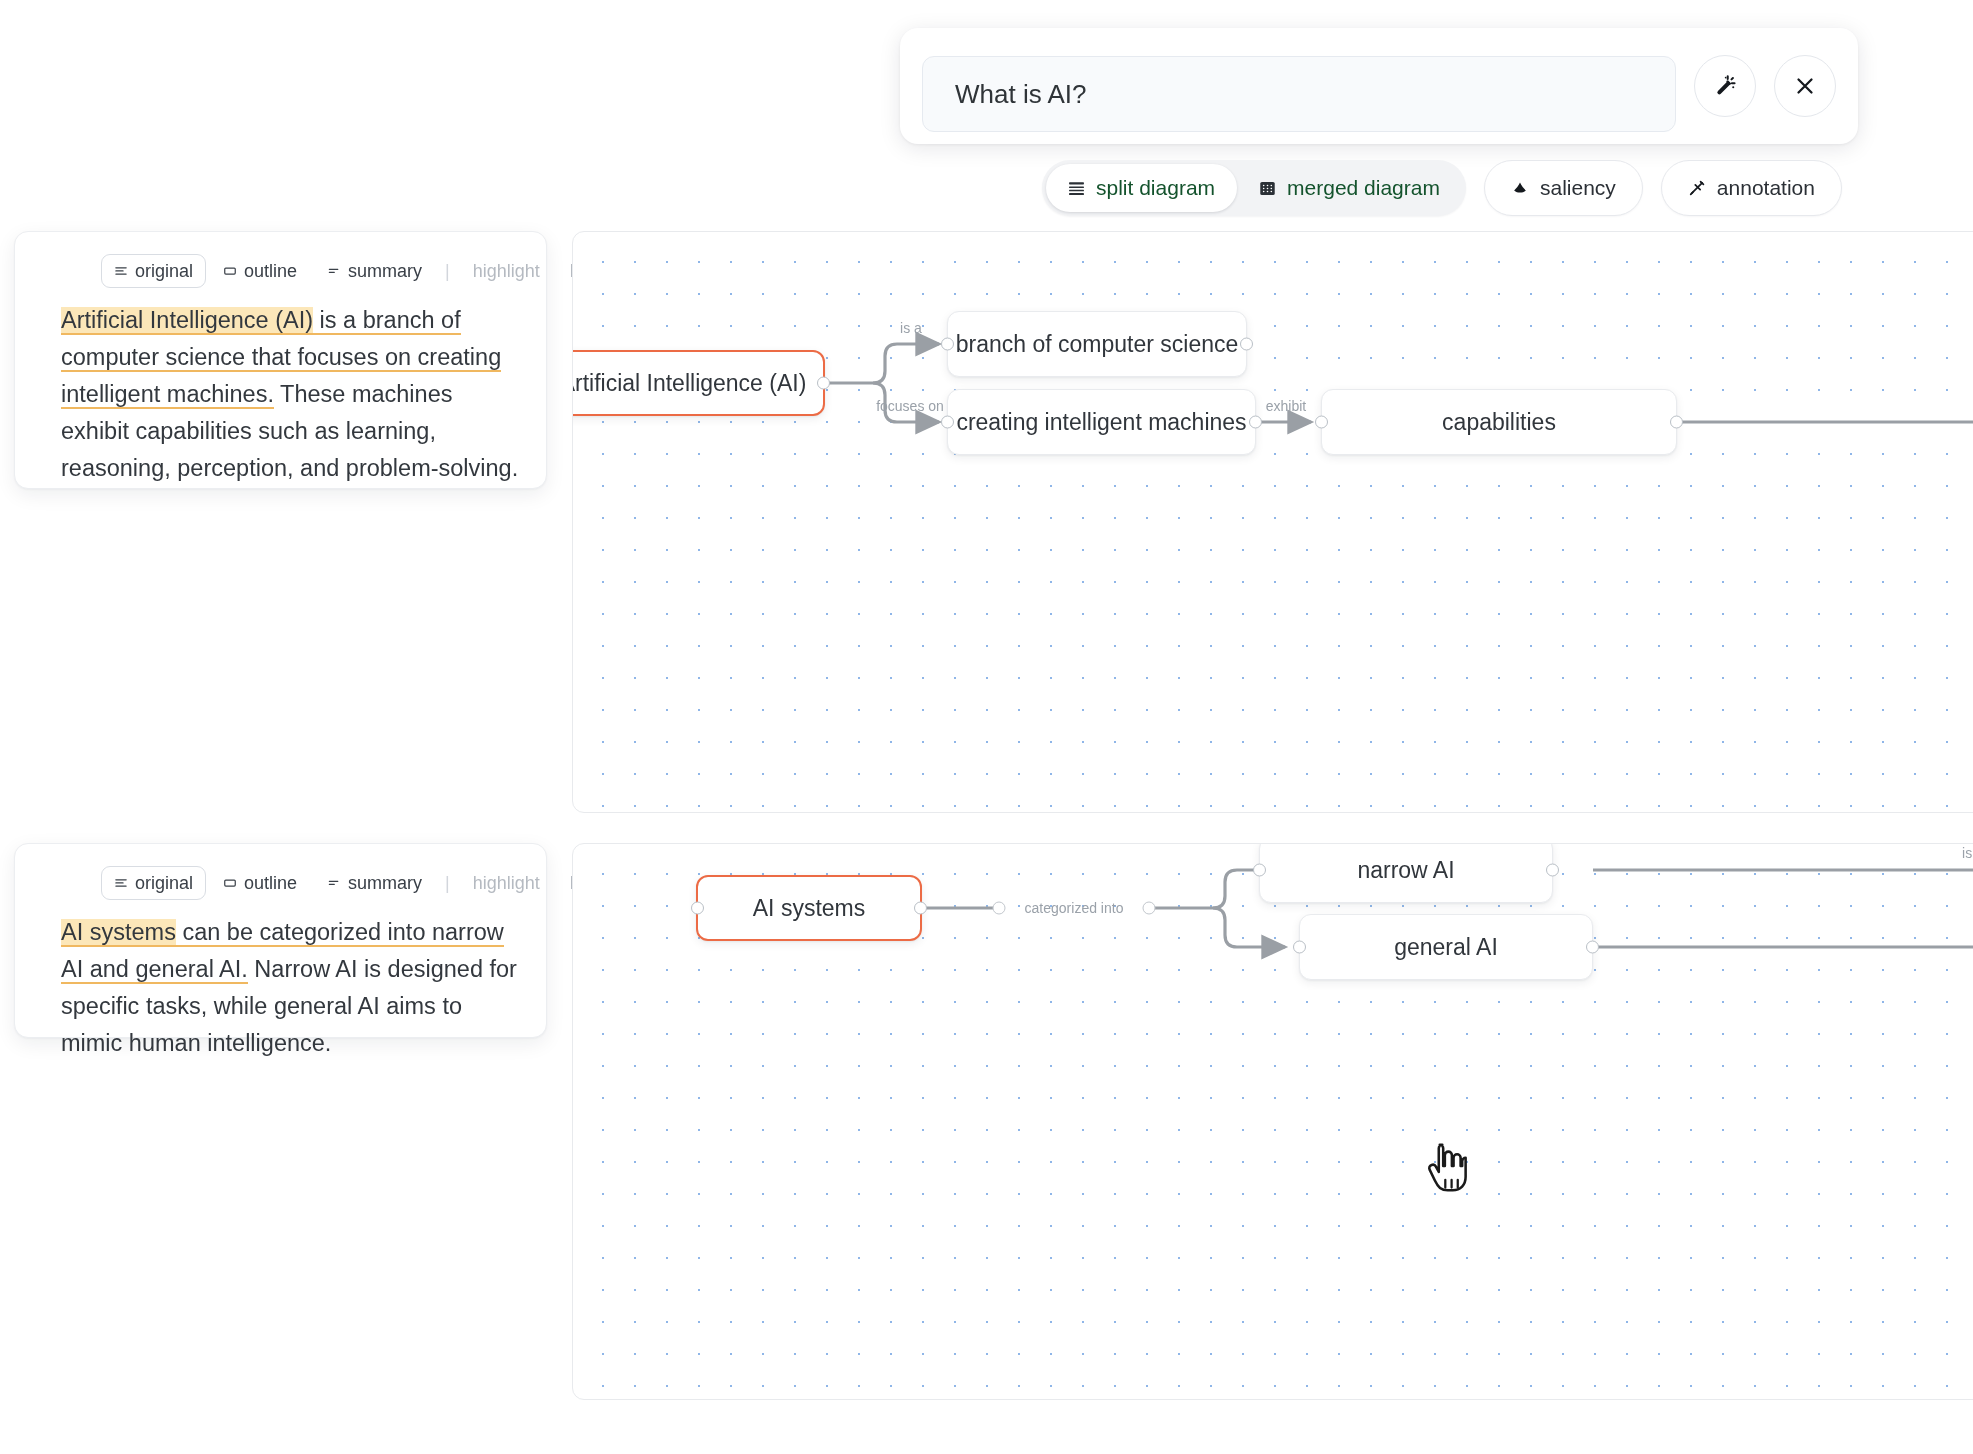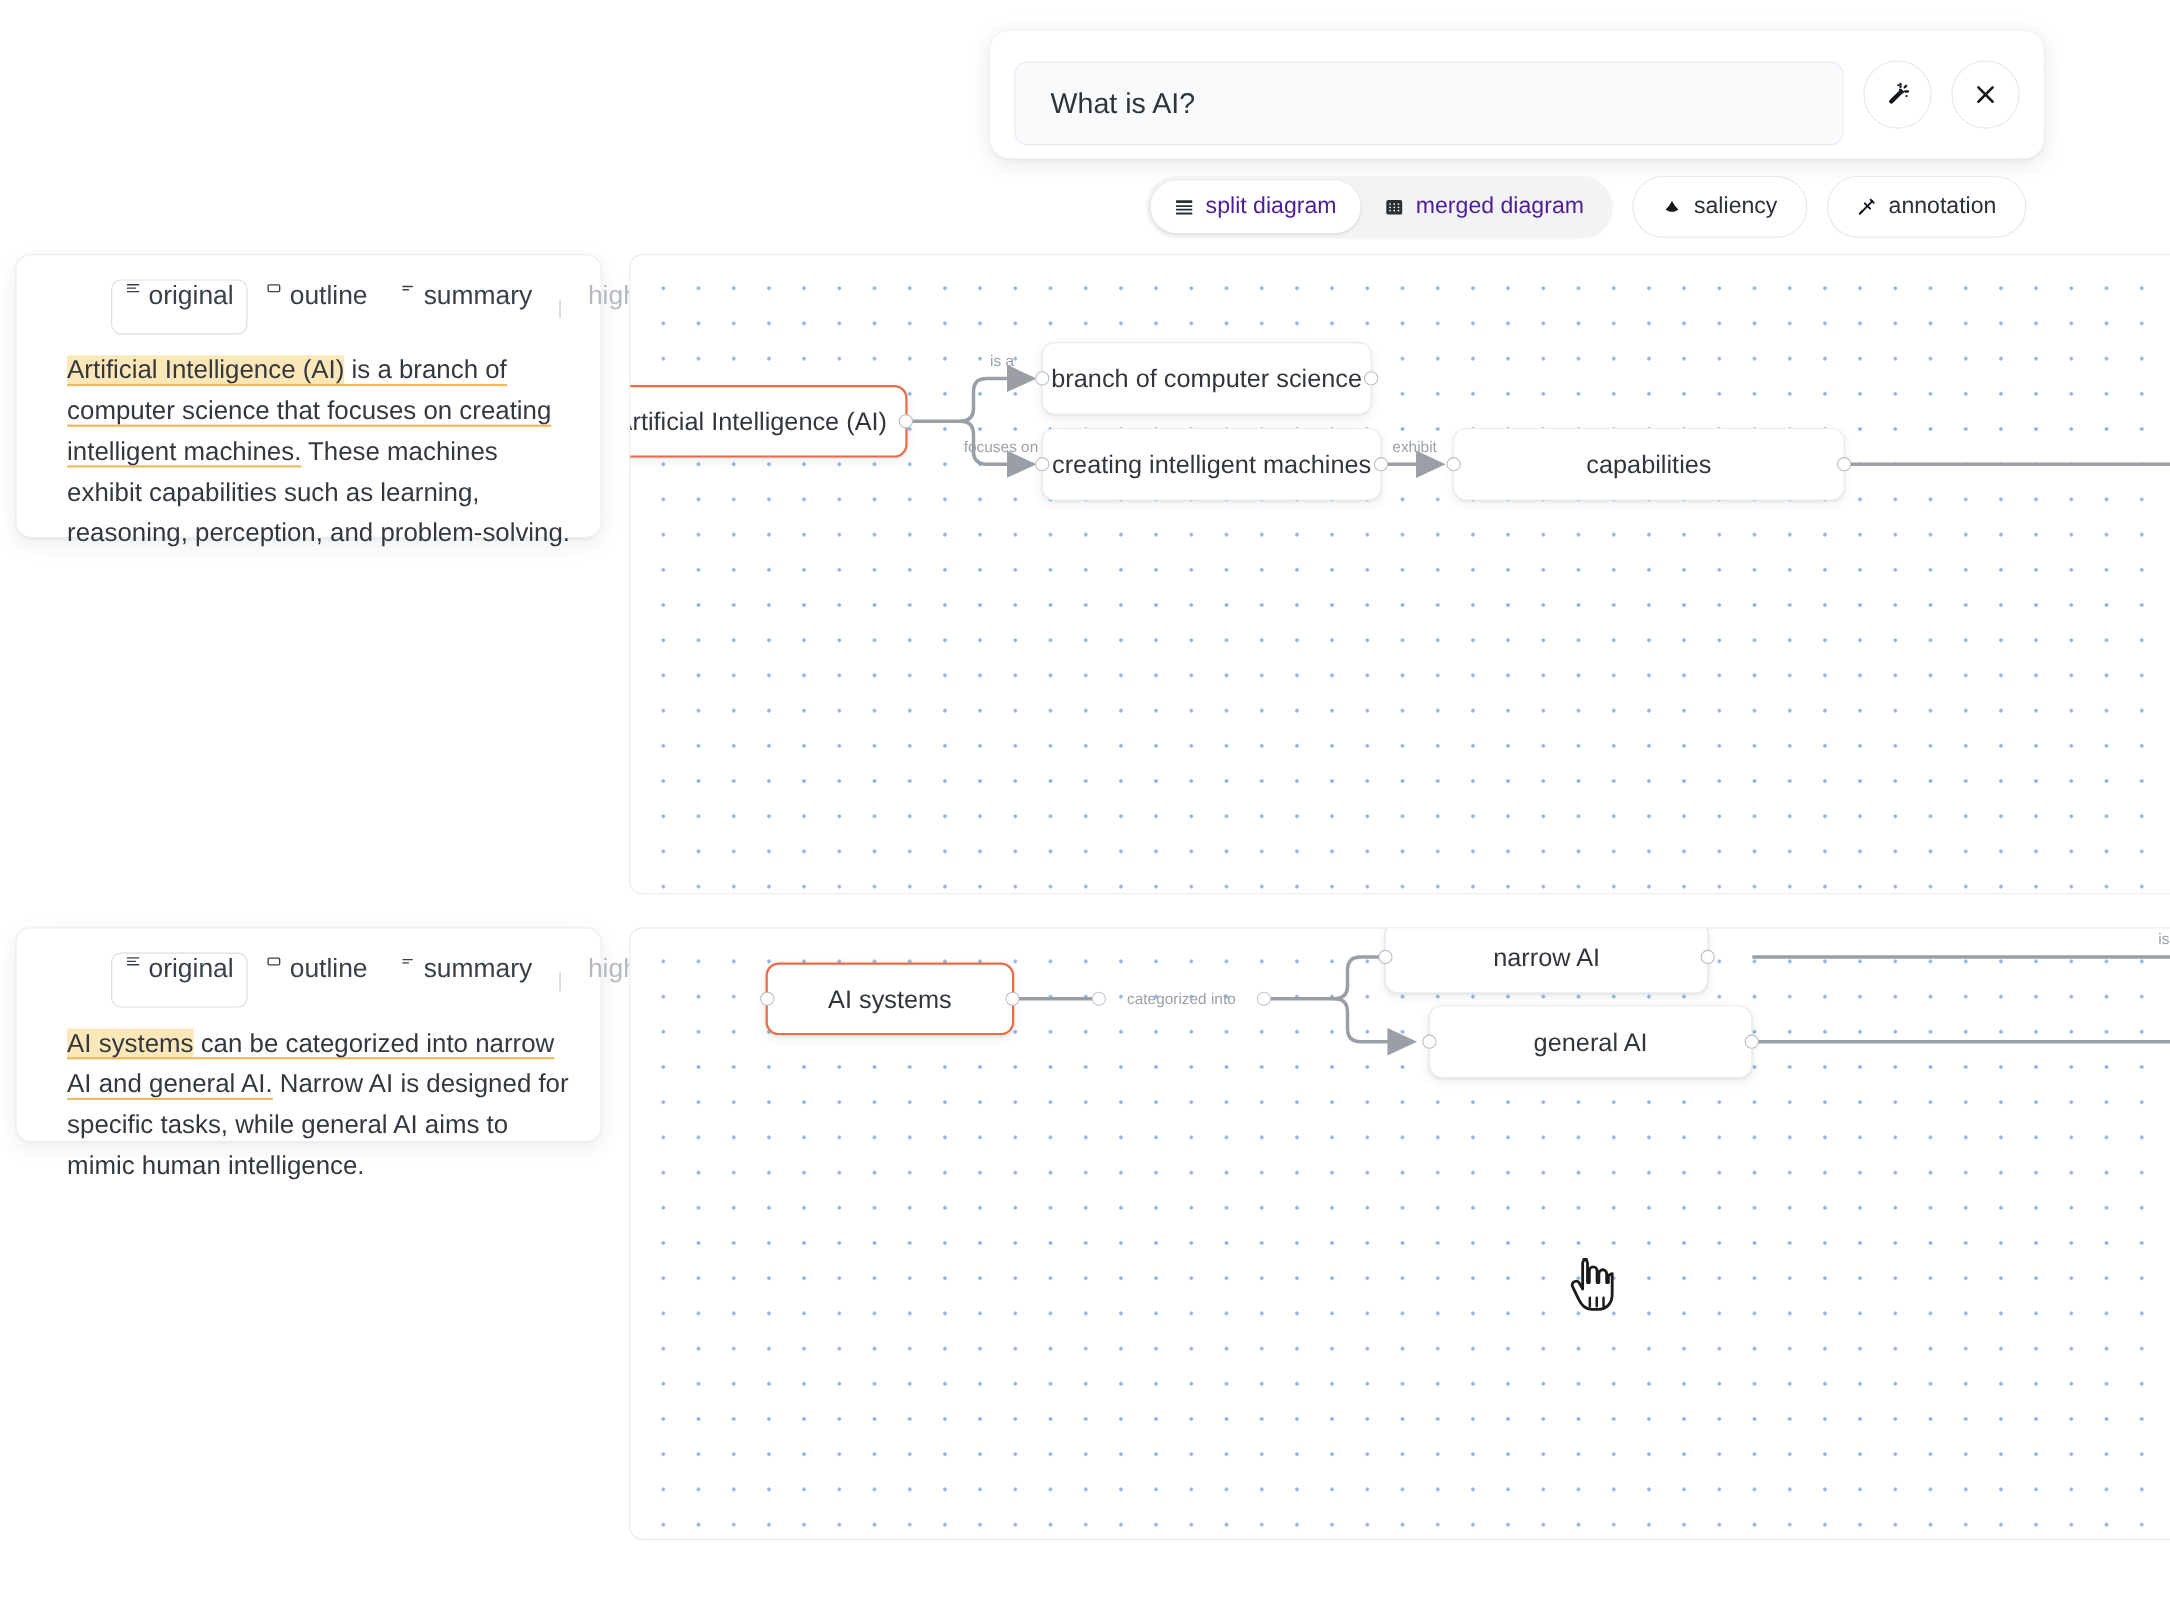--- a/index.html
+++ b/index.html
@@ -50,21 +50,21 @@
     border-radius: 999px;
     padding: 4px;
     box-shadow: 0 1px 2px rgba(17,24,39,.05);
   }
   .seg-btn {
     display: flex; align-items: center; gap: 11px;
     height: 48px; padding: 0 22px;
     border-radius: 999px; border: none;
     background: transparent; cursor: pointer;
     font-family: "Liberation Sans", sans-serif;
-    font-size: 21px; color: #4c1d95; white-space: nowrap;
+    font-size: 21px; color: #14532d; white-space: nowrap;
   }
   .seg-btn.active {
     background: #ffffff;
     box-shadow: 0 1px 3px rgba(17,24,39,.14);
   }
   .pill-btn {
     display: flex; align-items: center; gap: 11px;
     height: 56px; padding: 0 26px;
     border-radius: 999px;
     border: 1px solid #e7e9ed; background: #ffffff;
@@ -85,26 +85,26 @@
     padding: 22px 24px 26px 24px;
   }
   #card-1 { left: 14px; top: 231px; width: 533px; height: 258px; }
   #card-2 { left: 14px; top: 843px; width: 533px; height: 195px; }
 
   .card-tabs {
     display: flex; align-items: center; gap: 4px;
     padding-left: 62px; margin-bottom: 14px;
   }
   .card-tab {
-    display: inline-flex; align-items: flex-start; gap: 7px;
-    height: 50px; padding: 0 12px;
+    display: inline-flex; align-items: center; gap: 7px;
+    height: 34px; padding: 0 12px;
     border-radius: 9px; border: 1px solid transparent;
     background: transparent; cursor: pointer;
     font-family: "Liberation Sans", sans-serif;
-    font-size: 24px; color: #3a4048; white-space: nowrap;
+    font-size: 18px; color: #3a4048; white-space: nowrap;
   }
   .card-tab.active { border-color: #d9dde3; background: #ffffff; }
   .card-tab.muted { color: #b5bac1; }
   .tab-sep { color: #d2d6dc; font-size: 18px; padding: 0 6px; }
 
   .card-text {
     font-size: 23.5px; line-height: 1.57; color: #33383e; margin-left: 22px;
   }
   .hl { background: #fce7b9; }
   .ul { border-bottom: 2px solid #f0b860; }

